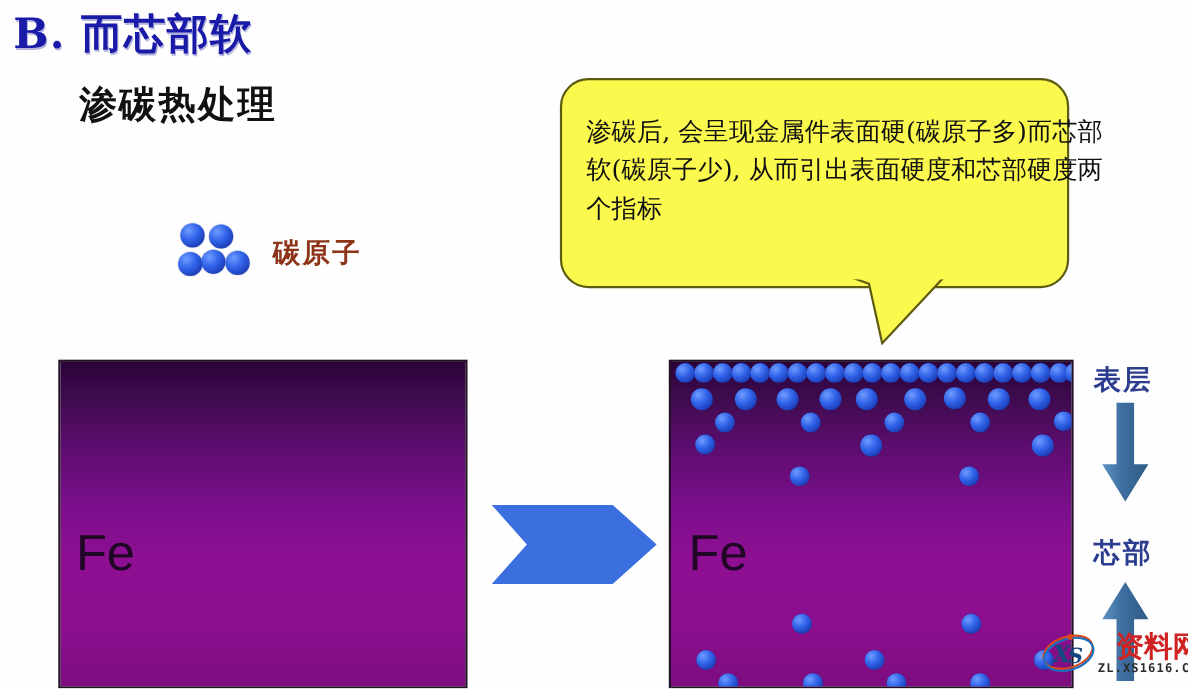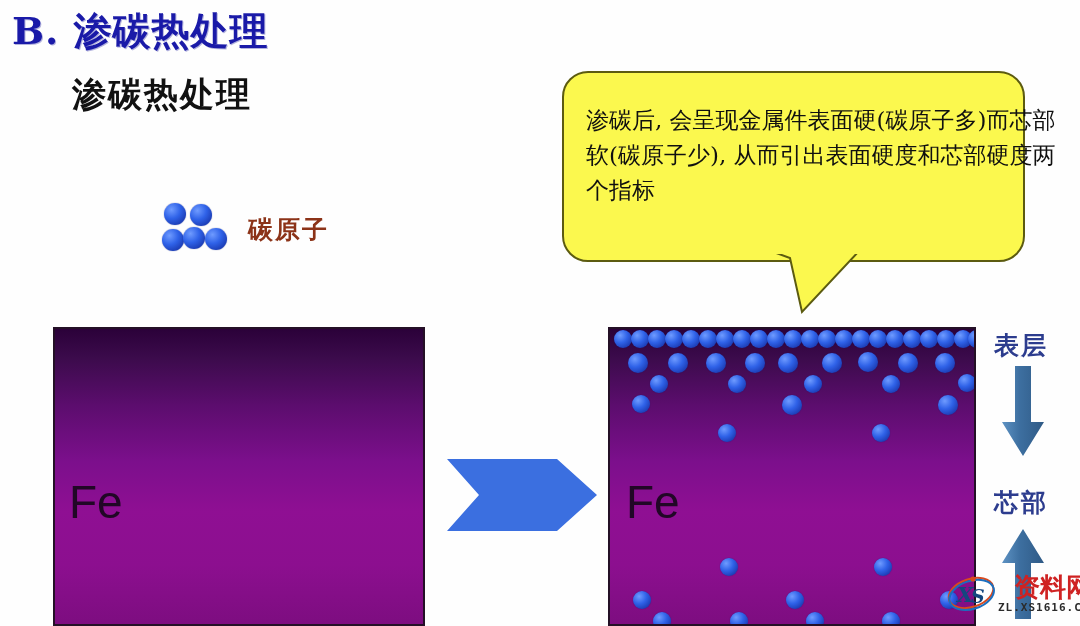--- a/index.html
+++ b/index.html
@@ -64,21 +64,21 @@
     font-size: 25px;
     font-weight: 700;
     color: #8c3318;
     letter-spacing: 2px;
     white-space: nowrap;
   }
 
   
   #bubble {
     position: absolute;
-    left: 562px;
+    left: 509px;
     top: 71px;
     width: 463px;
     height: 191px;
     background: #fbf84e;
     border: 2px solid #5c5b10;
     border-radius: 26px;
     box-sizing: border-box;
   }
   #bubble-text {
     position: absolute;
@@ -193,21 +193,21 @@
     color: #2b2b2b;
     letter-spacing: 1px;
     white-space: nowrap;
   }
 </style>
 </head>
 <body>
 
 <div id="slide">
 
-  <div id="main-title">B. 渗碳热处理</div>
+  <div id="main-title">B. 而芯部软</div>
   <div id="sub-title">渗碳热处理</div>
 
   <div id="legend-cluster">
       <div class="atom" style="left: 2px; top: 0px; width: 22px; height: 22px;"></div>
       <div class="atom" style="left: 28px; top: 1px; width: 22px; height: 22px;"></div>
       <div class="atom" style="left: 0px; top: 26px; width: 22px; height: 22px;"></div>
       <div class="atom" style="left: 21px; top: 24px; width: 22px; height: 22px;"></div>
       <div class="atom" style="left: 43px; top: 25px; width: 22px; height: 22px;"></div>
     </div>
   <div id="legend-label">碳原子</div>

